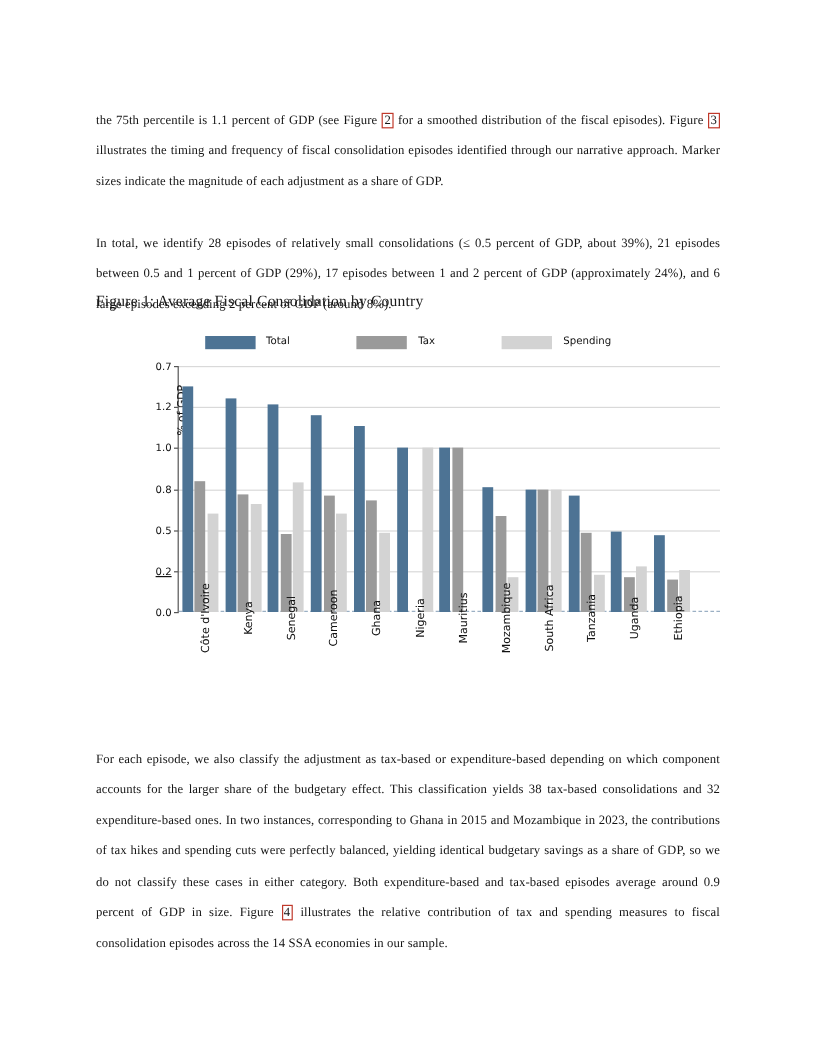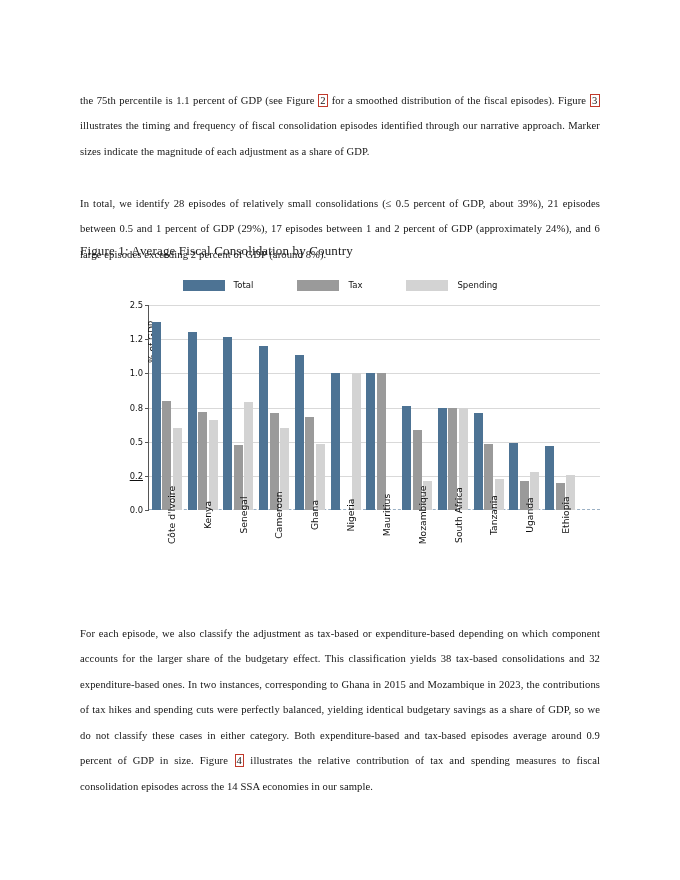--- a/index.html
+++ b/index.html
@@ -78,21 +78,21 @@
   }
   .legend-swatch {
     width: 42px;
     height: 11px;
     display: inline-block;
   }
   .legend-label {
     font-size: 8.5px;
     color: #111;
     margin-left: 9px;
-    margin-right: 44px;
+    margin-right: 56px;
     font-family: "DejaVu Sans", sans-serif;
   }
   .legend-item:last-child .legend-label { margin-right: 0; }
 
   .plot-wrap {
     position: relative;
     height: 205px;
     margin-left: 68px;
     margin-right: 22px;
     border-left: 1.1px solid #555;
@@ -233,21 +233,21 @@
             <div class="gridline" style="top: 66.6667%;"></div>
             <div class="ytick" style="top: 50%;">0.8</div>
             <div class="ytick-mark" style="top: 50%;"></div>
             <div class="gridline" style="top: 50%;"></div>
             <div class="ytick" style="top: 33.3333%;">1.0</div>
             <div class="ytick-mark" style="top: 33.3333%;"></div>
             <div class="gridline" style="top: 33.3333%;"></div>
             <div class="ytick" style="top: 16.6667%;">1.2</div>
             <div class="ytick-mark" style="top: 16.6667%;"></div>
             <div class="gridline" style="top: 16.6667%;"></div>
-            <div class="ytick" style="top: 0%;">2.5</div>
+            <div class="ytick" style="top: 0%;">0.7</div>
             <div class="ytick-mark" style="top: 0%;"></div>
             <div class="gridline" style="top: 0%;"></div>
           </div>
         <div class="baseline"></div>
         <div class="bars" id="bars">
             <div class="group">
               <div class="bar total" style="height: 91.6667%;"></div>
               <div class="bar tax" style="height: 53.3333%;"></div>
               <div class="bar spending" style="height: 40%;"></div>
             </div>

